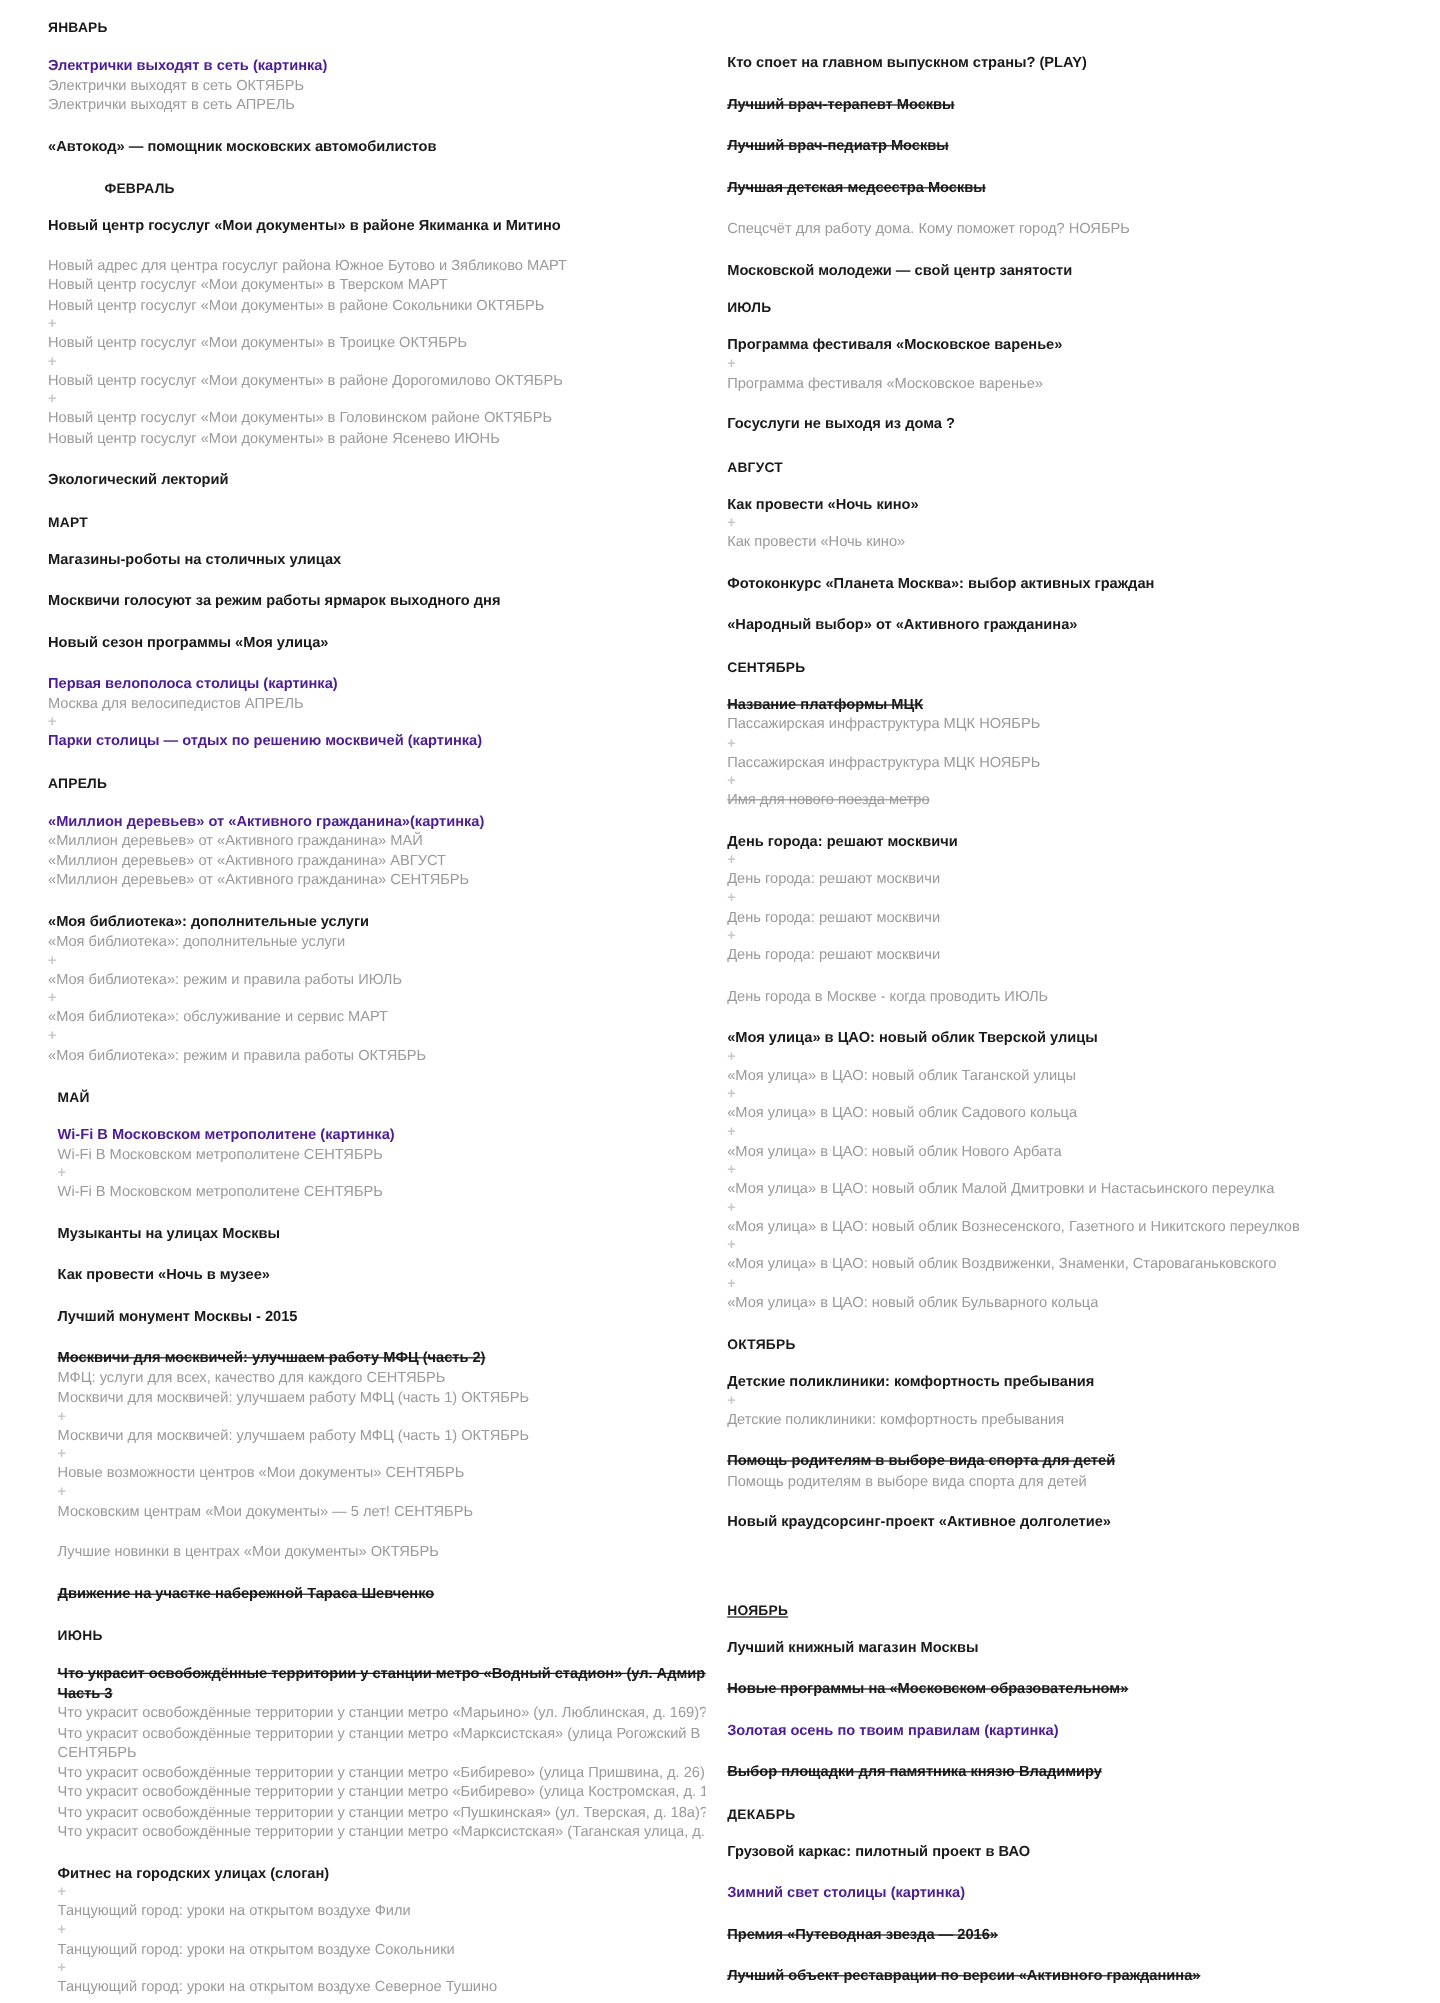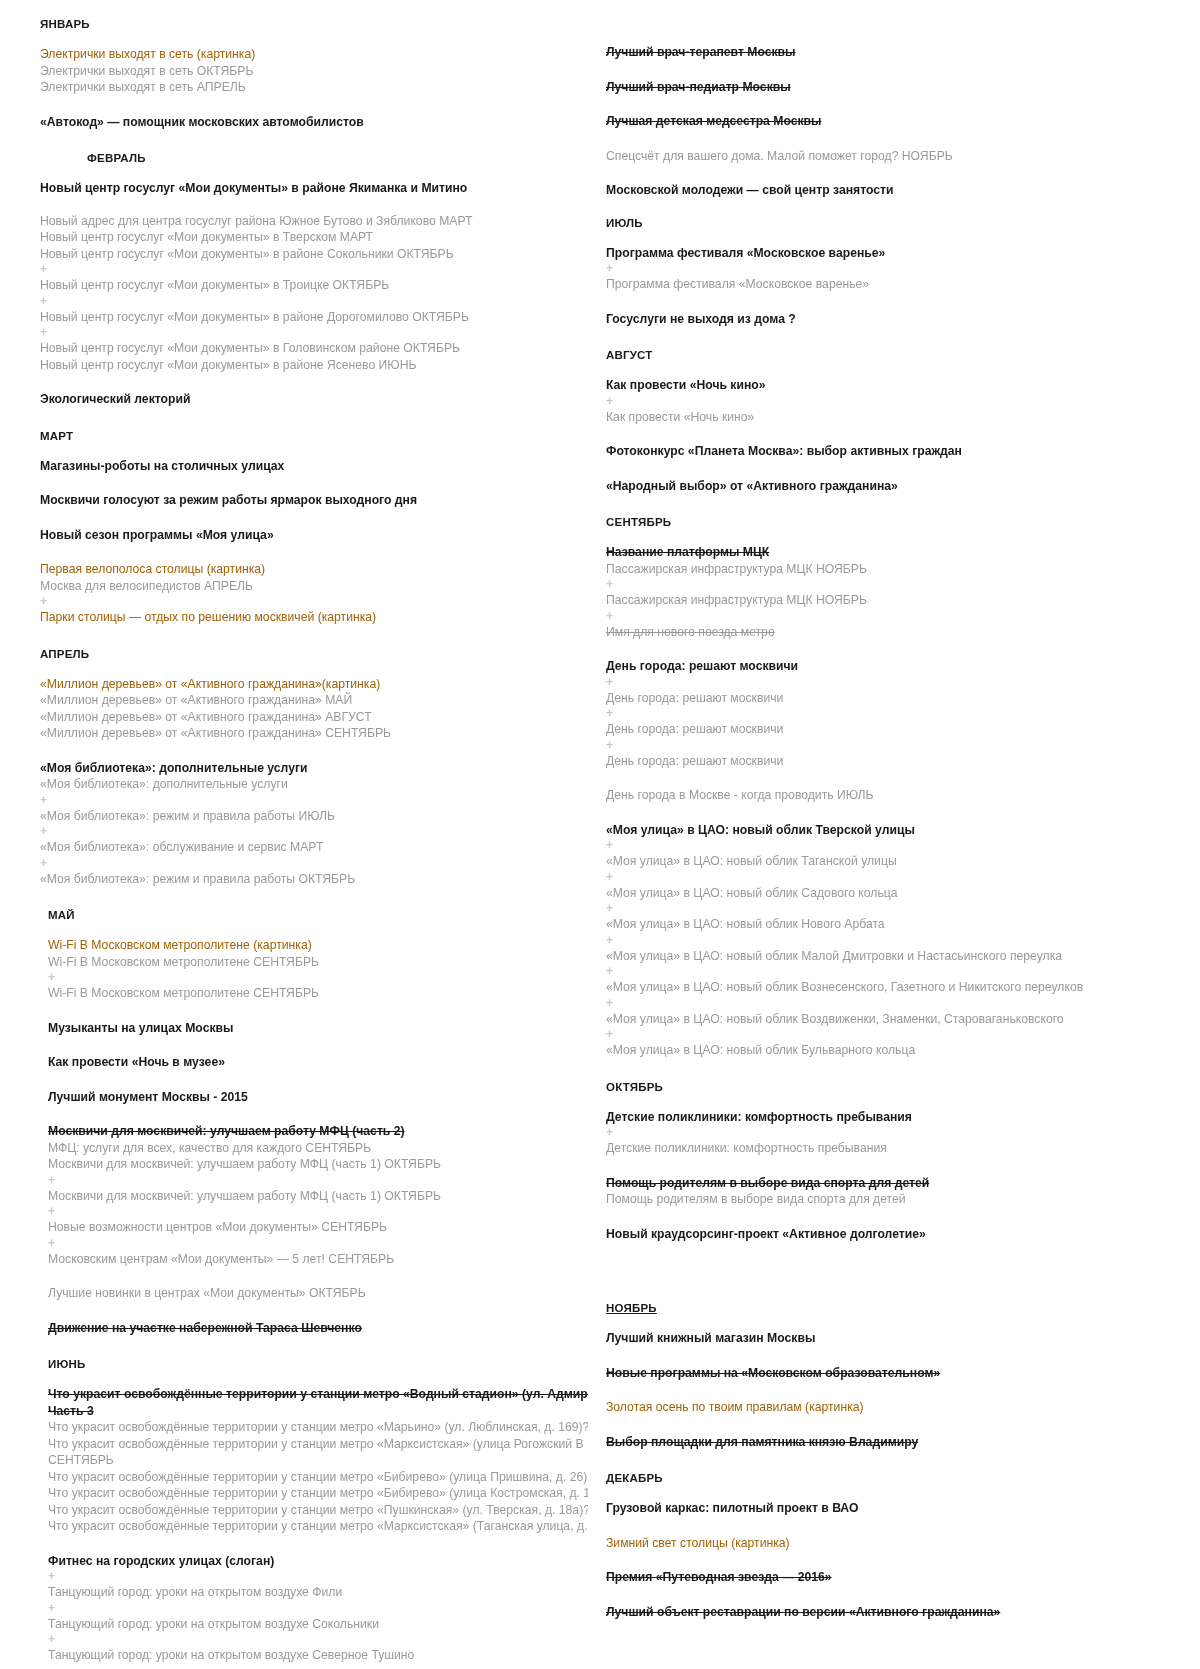--- a/index.html
+++ b/index.html
@@ -68,22 +68,22 @@
 
   .main-item {
     font-weight: bold;
     color: #1a1a1a;
   }
   .sub-item {
     font-weight: normal;
     color: #9a9a9a;
   }
   .red {
-    color: #a16207;
-    font-weight: normal;
+    color: #4c1d95;
+    font-weight: bold;
   }
   .plus {
     color: #c9c9c9;
     font-size: 12px;
     line-height: 15px;
     font-weight: bold;
   }
   .strike {
     text-decoration: line-through;
     text-decoration-thickness: 1px;
@@ -206,30 +206,33 @@
           <div class="line plus indent">+</div>
           <div class="line sub-item indent">Танцующий город: уроки на открытом воздухе Фили</div>
           <div class="line plus indent">+</div>
           <div class="line sub-item indent">Танцующий город: уроки на открытом воздухе Сокольники</div>
           <div class="line plus indent">+</div>
           <div class="line sub-item indent">Танцующий город: уроки на открытом воздухе Северное Тушино</div>
         </div>
       </div>
     <div class="col col-right" id="right-column" style="padding-top: 26px;">
         <div class="block">
+          <div class="line main-item">Кто споет на главном выпускном страны?  (PLAY)</div>
+        </div>
+        <div class="block">
           <div class="line main-item strike">Лучший врач-терапевт Москвы</div>
         </div>
         <div class="block">
           <div class="line main-item strike">Лучший врач-педиатр Москвы</div>
         </div>
         <div class="block">
           <div class="line main-item strike">Лучшая детская медсестра Москвы</div>
         </div>
         <div class="block">
-          <div class="line sub-item">Спецсчёт для вашего дома. Малой поможет город? НОЯБРЬ</div>
+          <div class="line sub-item">Спецсчёт для работу дома. Кому поможет город? НОЯБРЬ</div>
         </div>
         <div class="block">
           <div class="line main-item">Московской молодежи — свой центр занятости</div>
         </div>
         <div class="month" style="">ИЮЛЬ</div>
         <div class="block">
           <div class="line main-item">Программа фестиваля «Московское варенье»</div>
           <div class="line plus">+</div>
           <div class="line sub-item">Программа фестиваля «Московское варенье»</div>
         </div>

